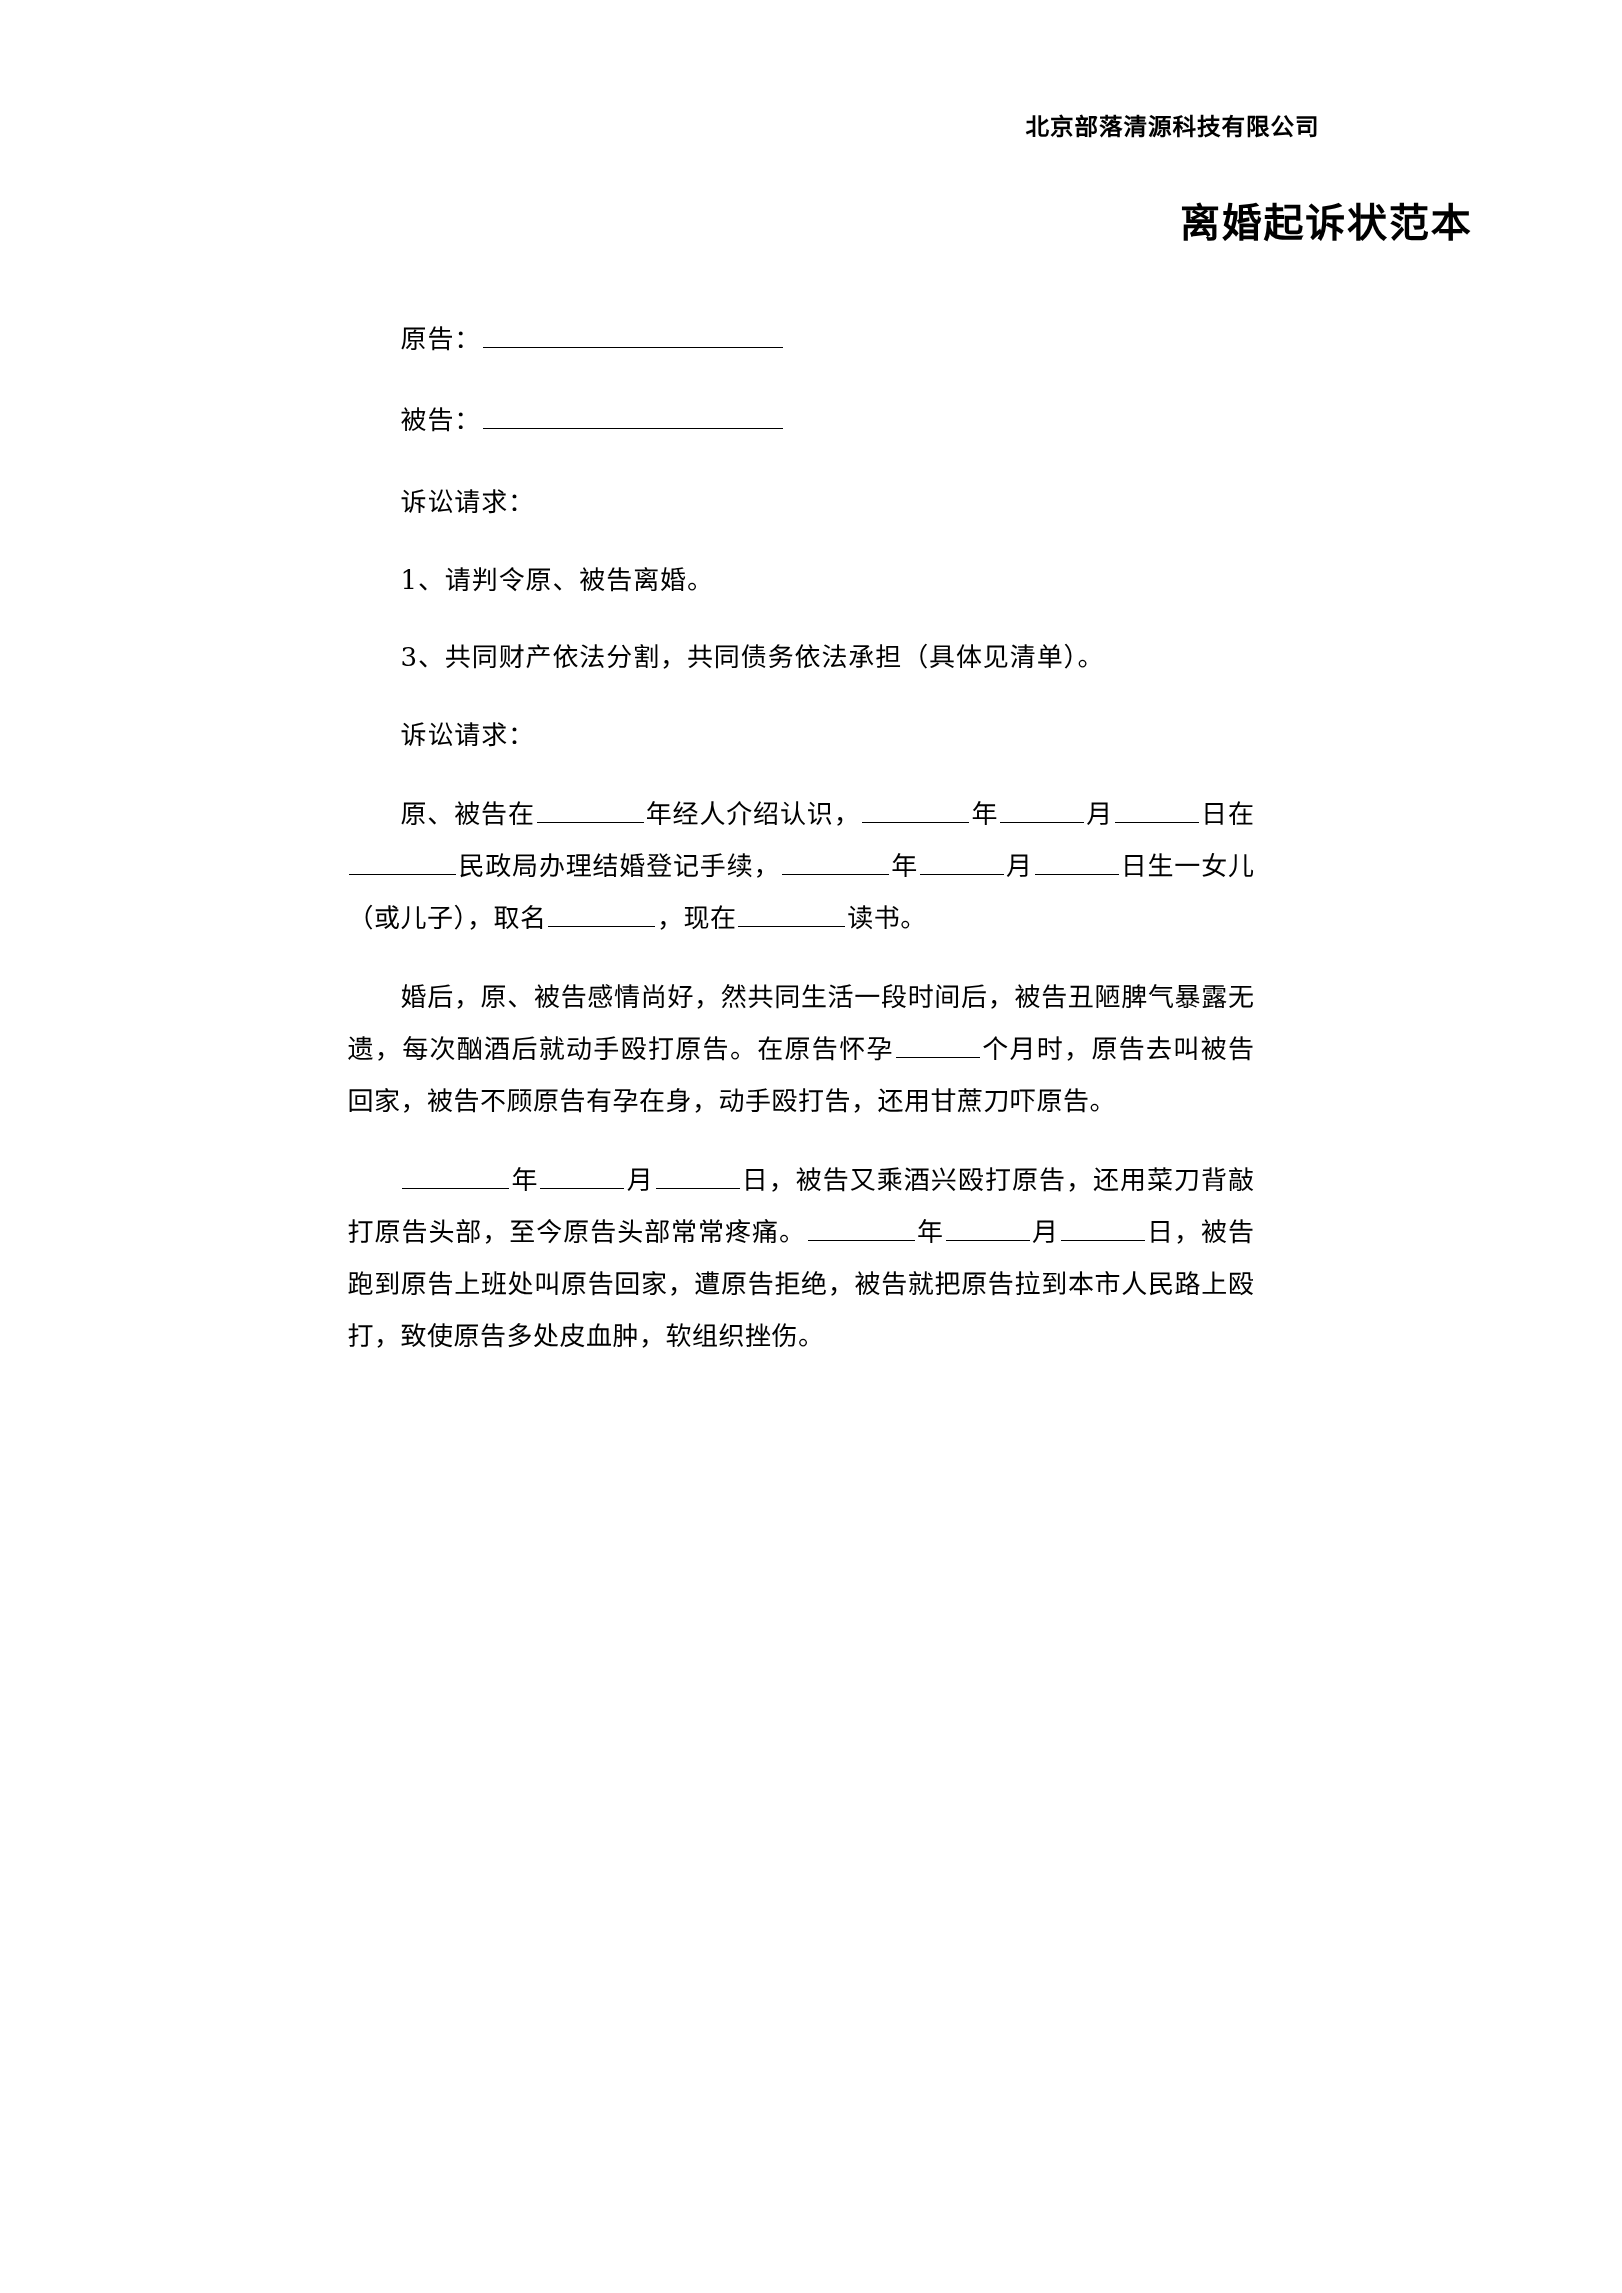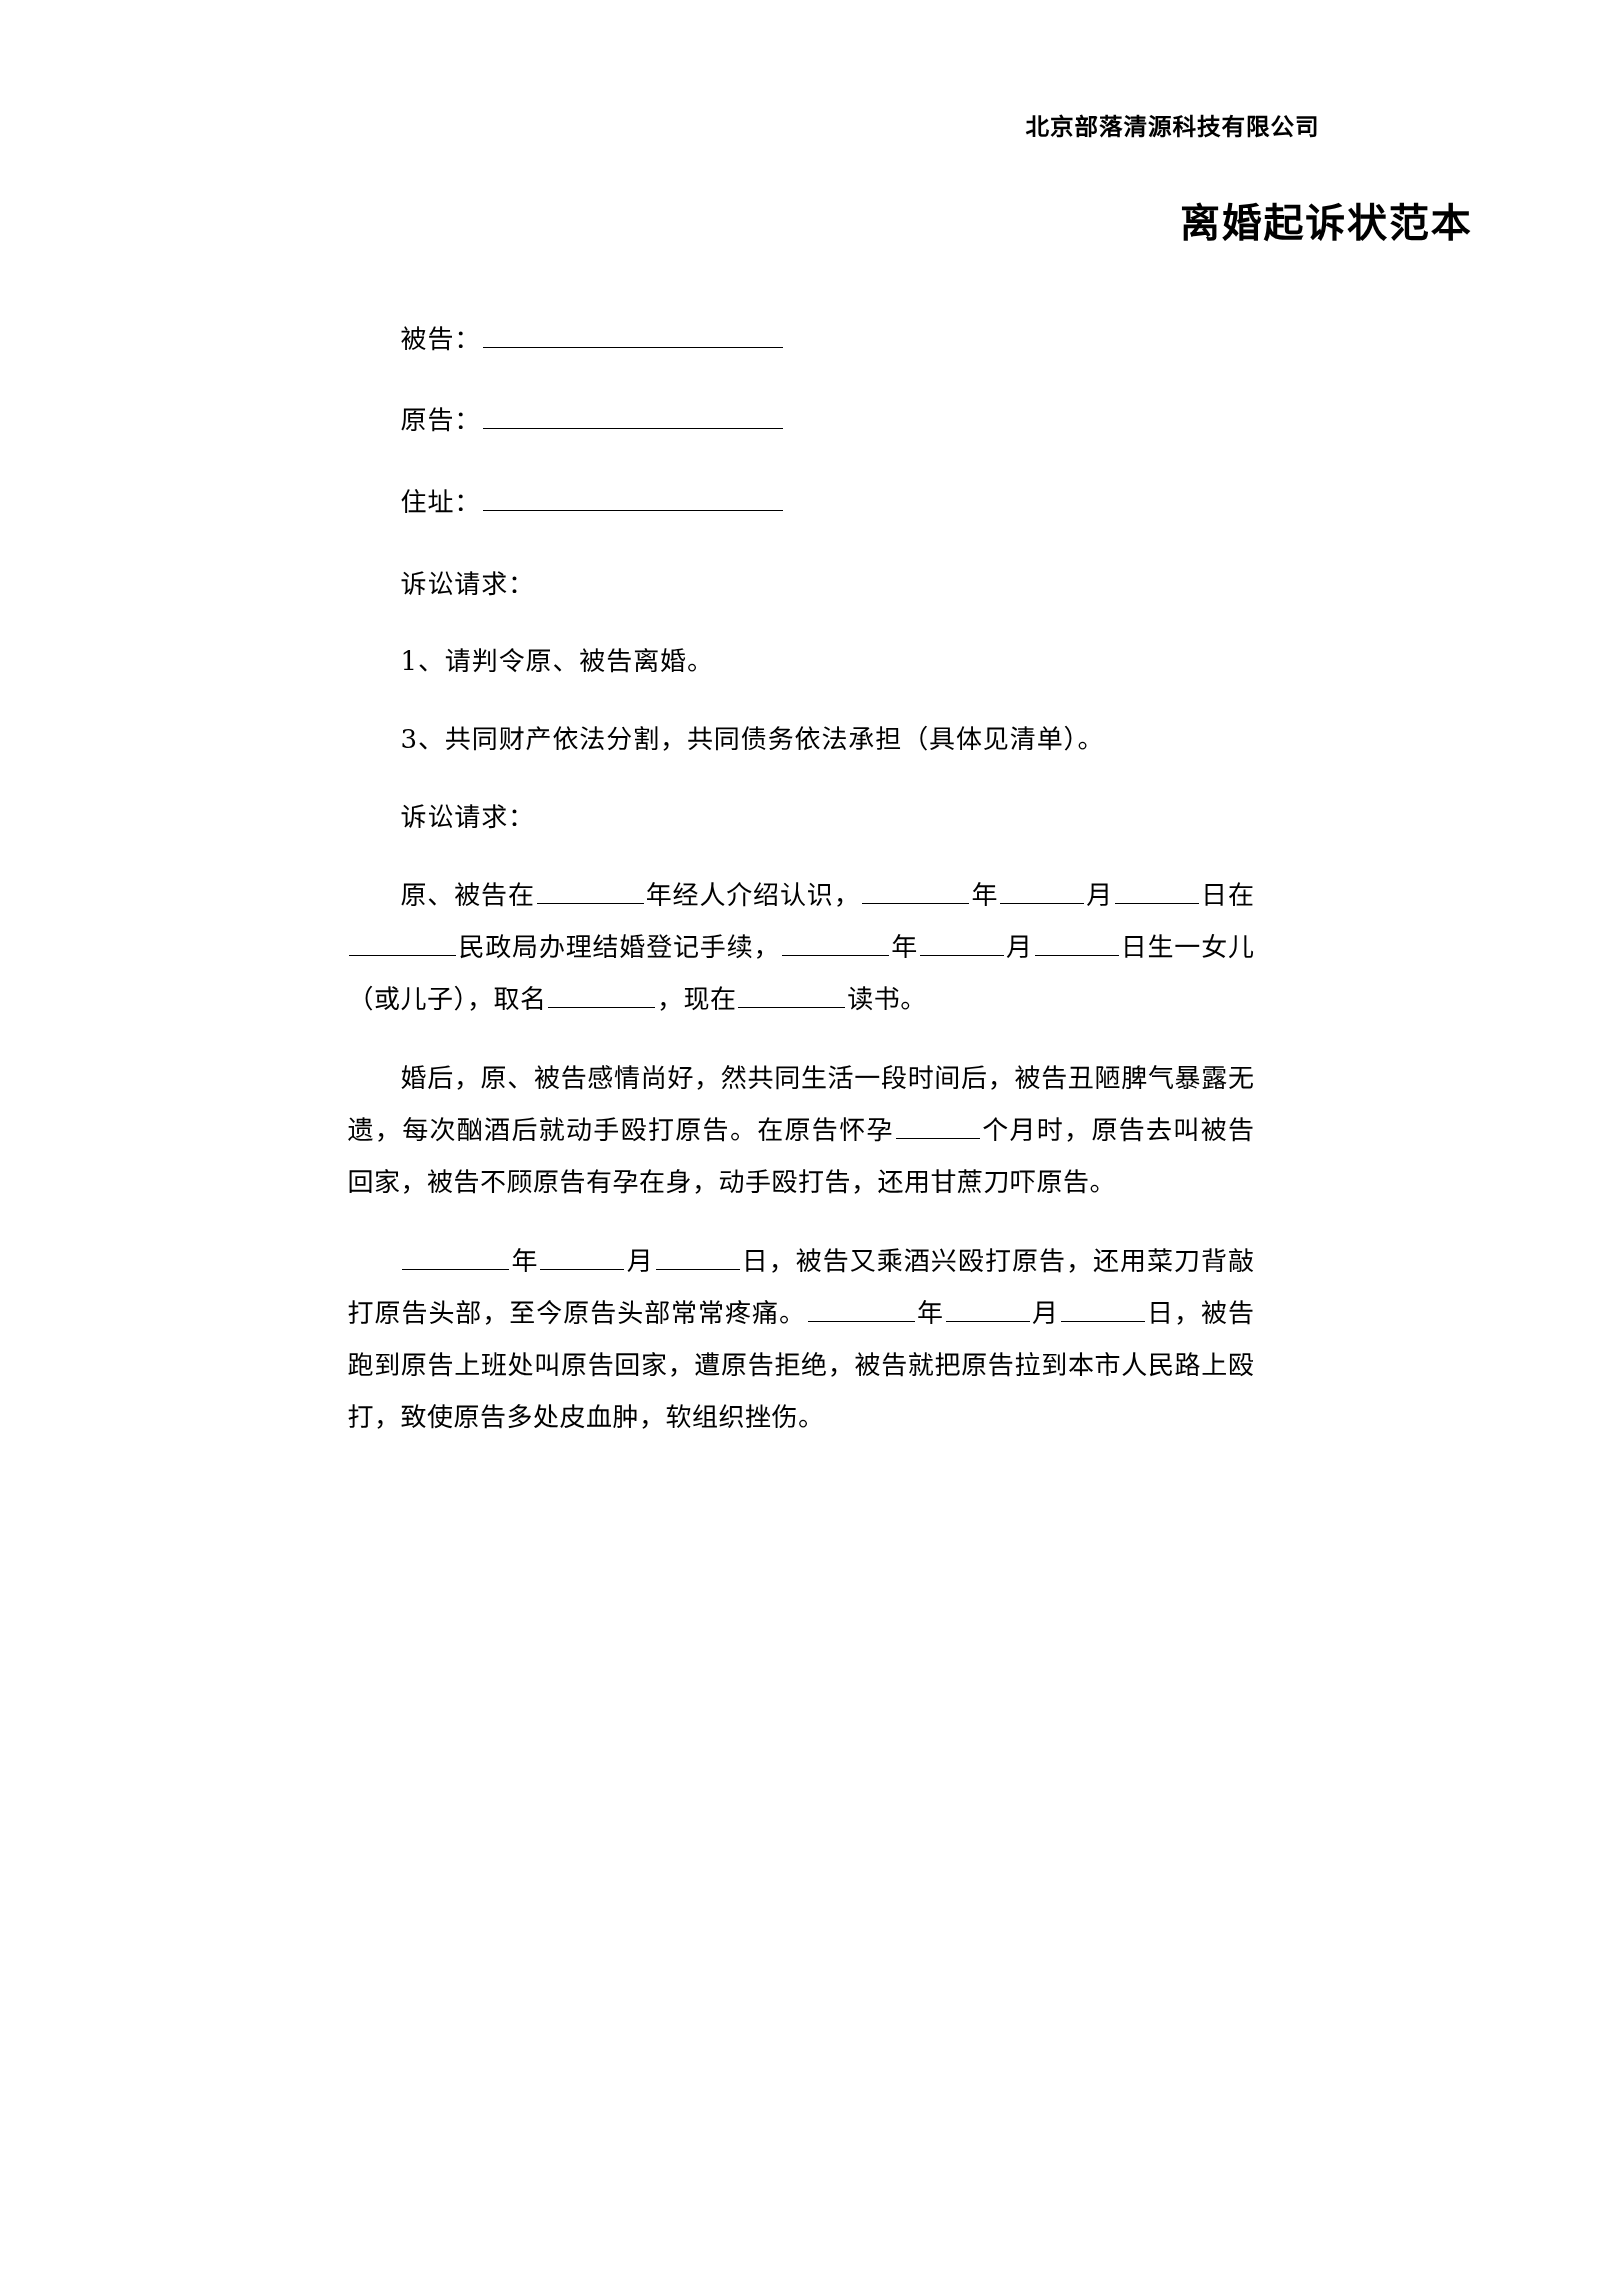--- a/index.html
+++ b/index.html
@@ -81,25 +81,24 @@
 <body>
 
 <div class="page">
 
   <div class="header">北京部落清源科技有限公司</div>
 
   <h1 class="doc-title">离婚起诉状范本</h1>
 
   <div class="body-wrap">
 
+    <p class="line field indent"><span>原告：</span><span class="blank b-xl"></span></p>
+
     <p class="line field indent"><span>被告：</span><span class="blank b-xl"></span></p>
 
-    <p class="line field indent"><span>原告：</span><span class="blank b-xl"></span></p>
-
-    <p class="line field indent"><span>住址：</span><span class="blank b-xl"></span></p>
 
 
     <p class="line indent">诉讼请求：</p>
 
     <p class="line indent">1、请判令原、被告离婚。</p>
 
 
     <p class="line indent">3、共同财产依法分割，共同债务依法承担（具体见清单）。</p>
 
     <p class="line indent">诉讼请求：</p>

